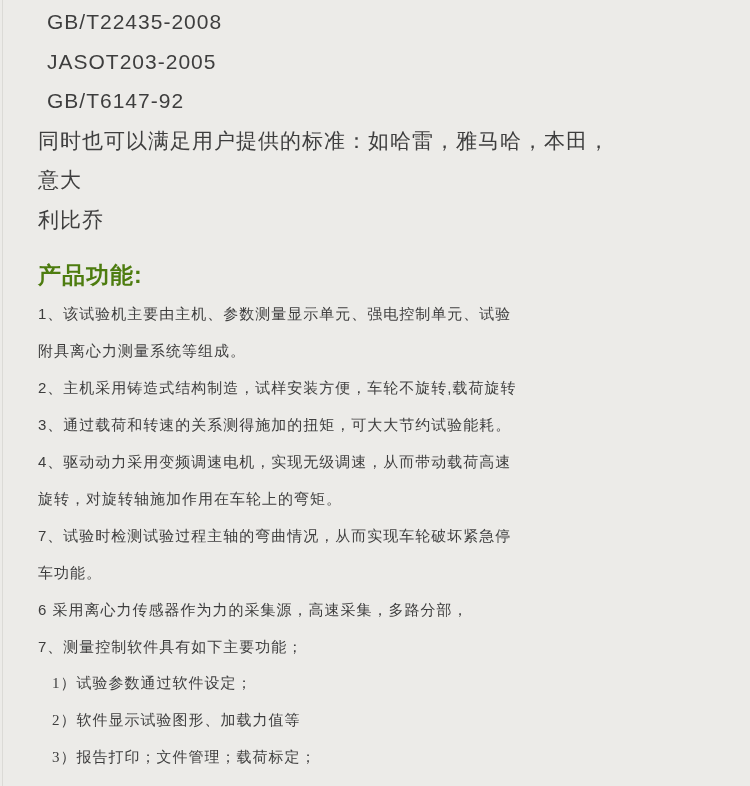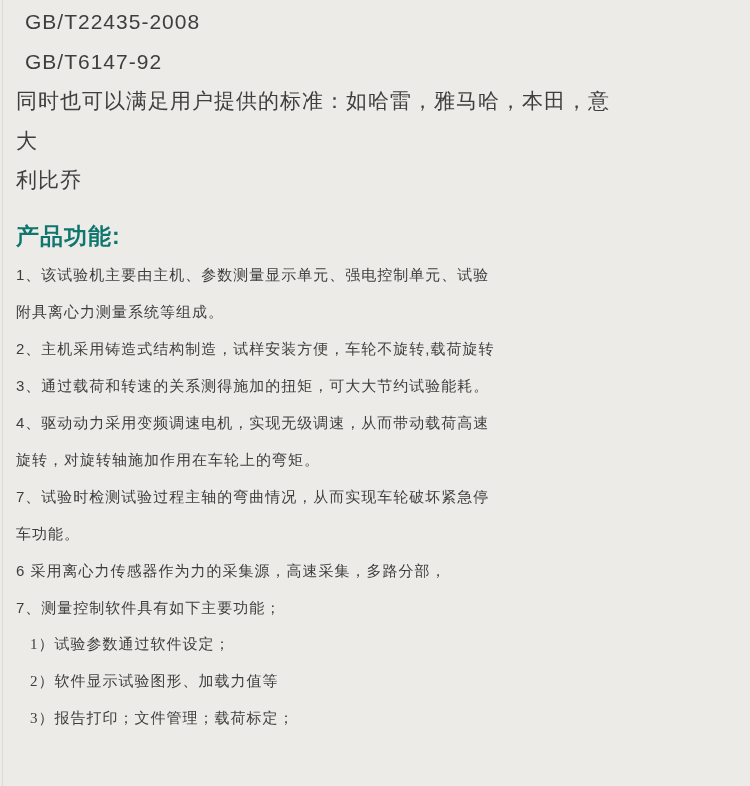--- a/index.html
+++ b/index.html
@@ -10,21 +10,21 @@
     background: #ecebe8;
     font-family: "Liberation Sans", sans-serif;
     color: #3e3e3e;
     overflow: hidden;
   }
   .page {
     position: relative;
     width: 644px;
     height: 786px;
     box-sizing: border-box;
-    padding: 2px 18px 0 16px;
+    padding: 2px 18px 0 38px;
   }
   .edge-line {
     position: absolute;
     left: 2px;
     top: 0;
     bottom: 0;
     width: 1px;
     background: #dbdad6;
   }
   .standards-section {
@@ -36,21 +36,21 @@
     padding-left: 9px;
   }
   .standards-note {
     white-space: pre-line;
   }
   .section-heading {
     margin: 16px 0 0 0;
     font-size: 23px;
     line-height: 40px;
     font-weight: bold;
-    color: #0f766e;
+    color: #4d7c0f;
     letter-spacing: 1px;
   }
   .features-list p,
   .sub-features-list p {
     margin: 0;
     font-size: 15px;
     line-height: 37px;
     letter-spacing: 1px;
     white-space: pre-line;
   }
@@ -60,20 +60,21 @@
   }
 </style>
 </head>
 <body>
 
 <div class="page">
   <div class="edge-line"></div>
 
   <section class="standards-section">
     <div class="standard-line">GB/T22435-2008</div>
+    <div class="standard-line">JASOT203-2005</div>
     <div class="standard-line">GB/T6147-92</div>
     <div class="standards-note">同时也可以满足用户提供的标准：如哈雷，雅马哈，本田，意大
 利比乔</div>
   </section>
 
   <h2 class="section-heading">产品功能:</h2>
 
   <div class="features-list">
     <p>1、该试验机主要由主机、参数测量显示单元、强电控制单元、试验
 附具离心力测量系统等组成。</p>

